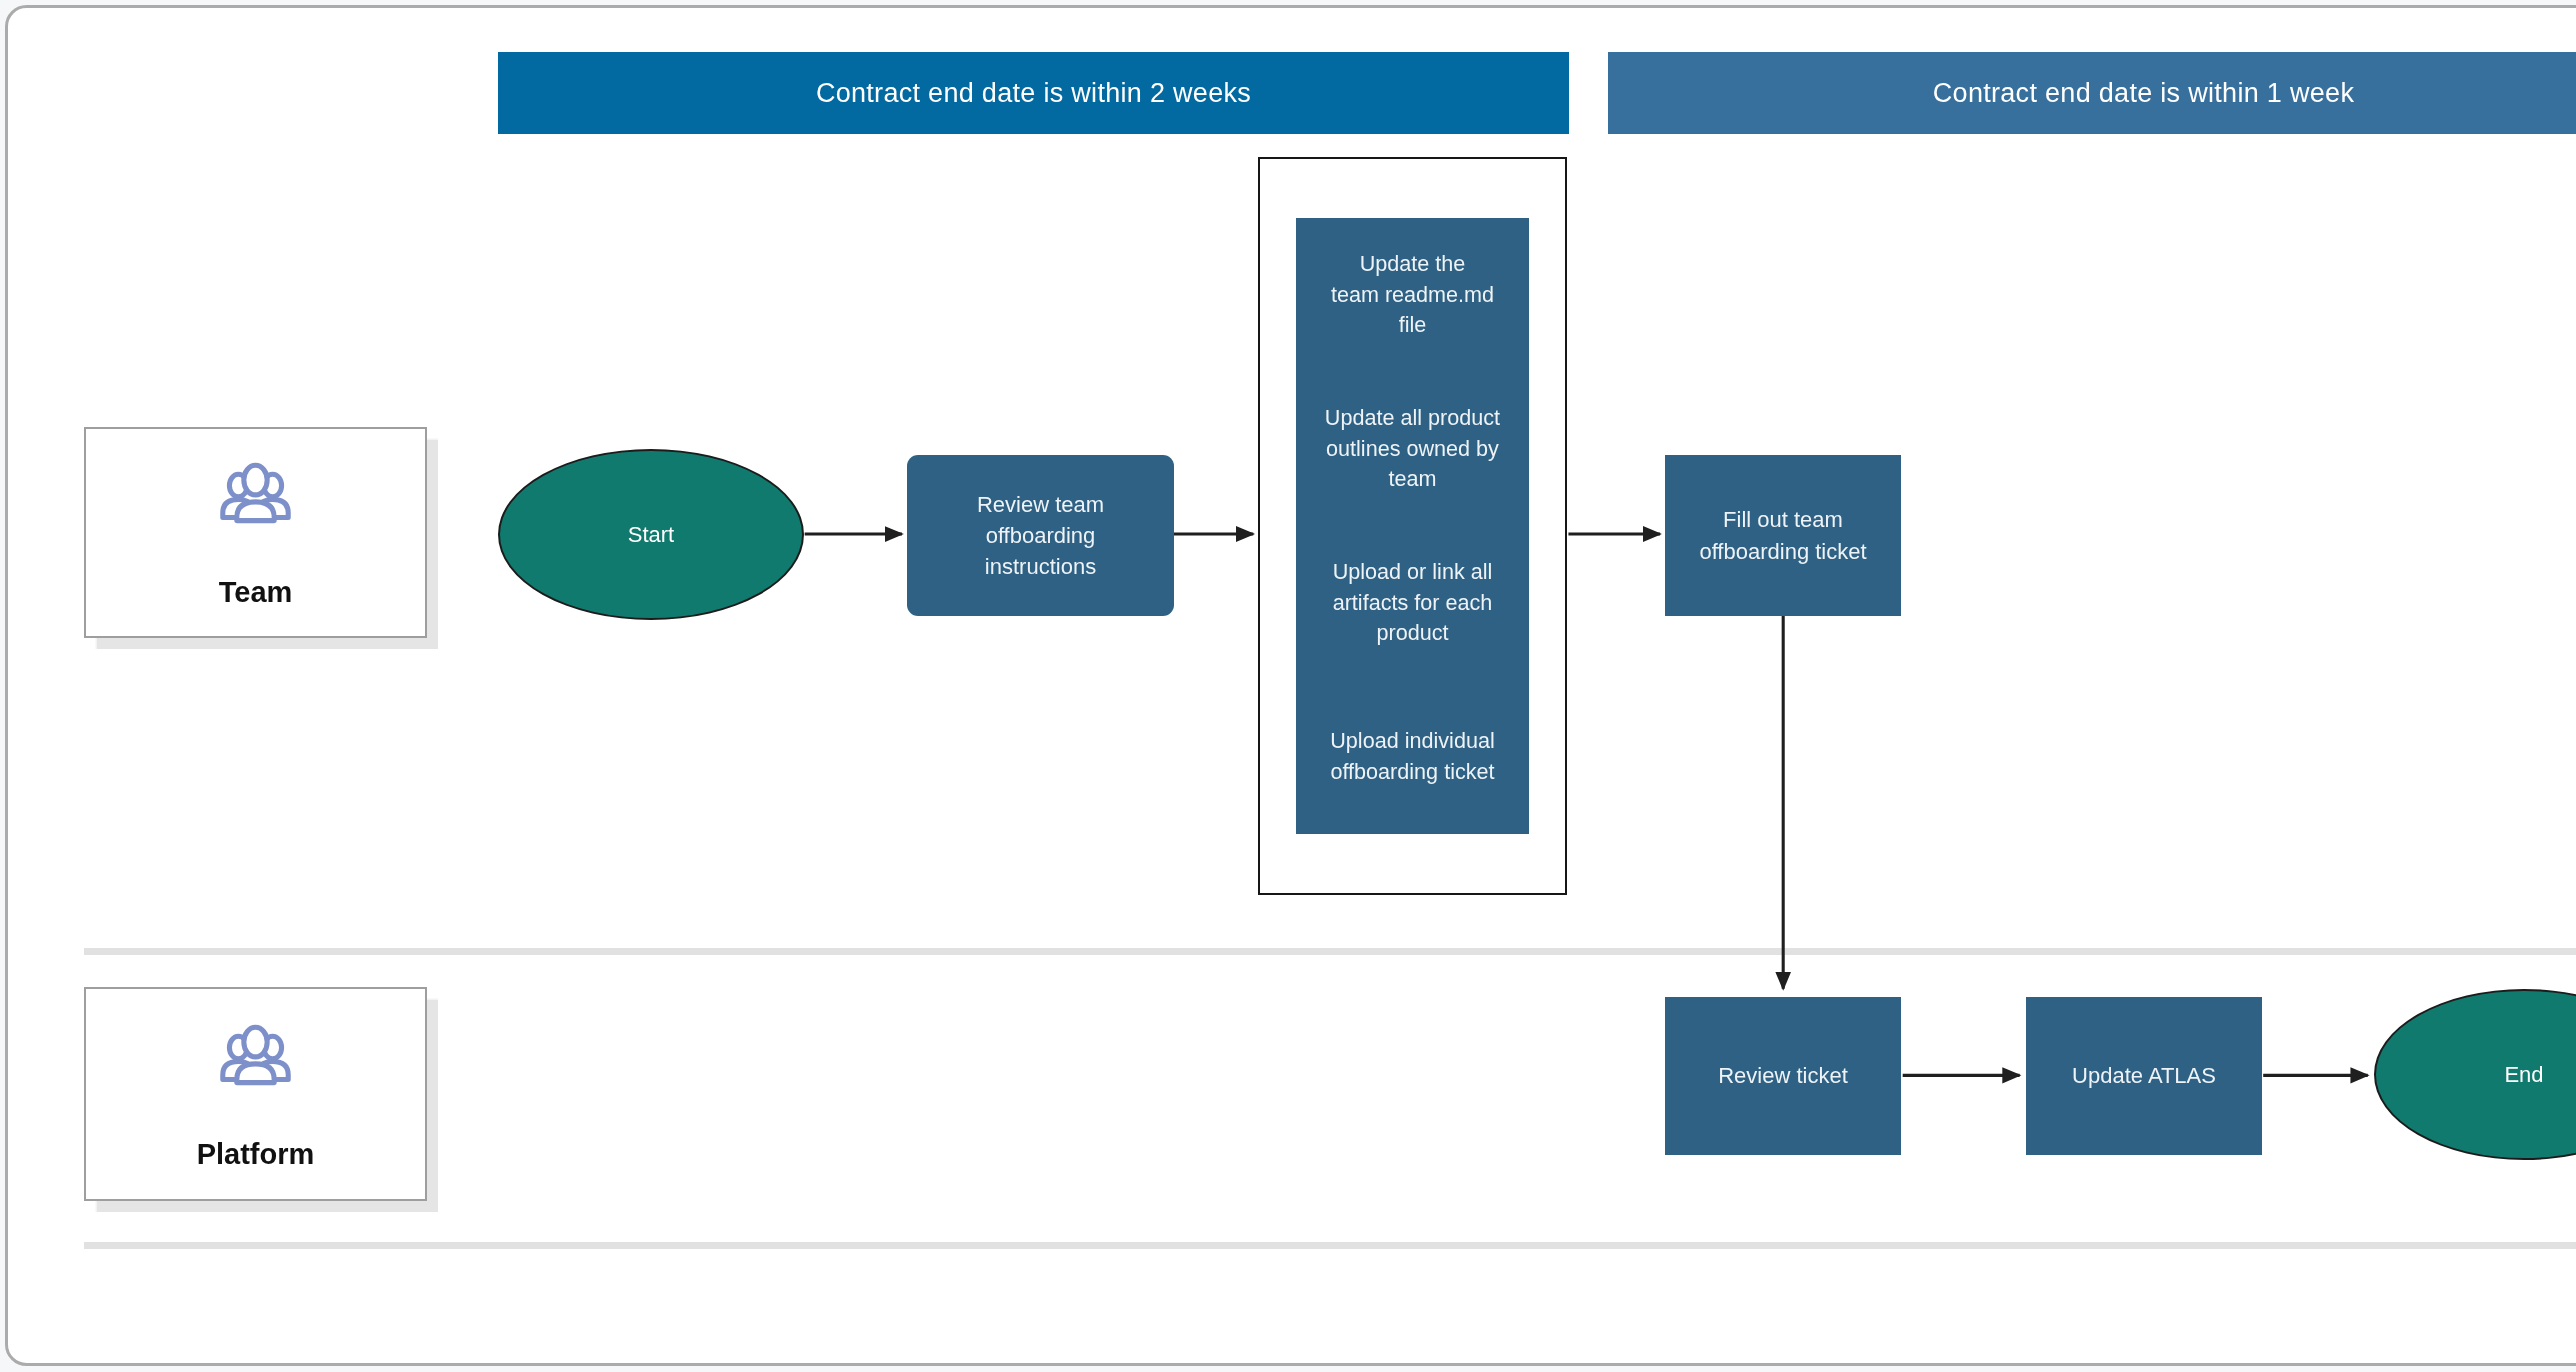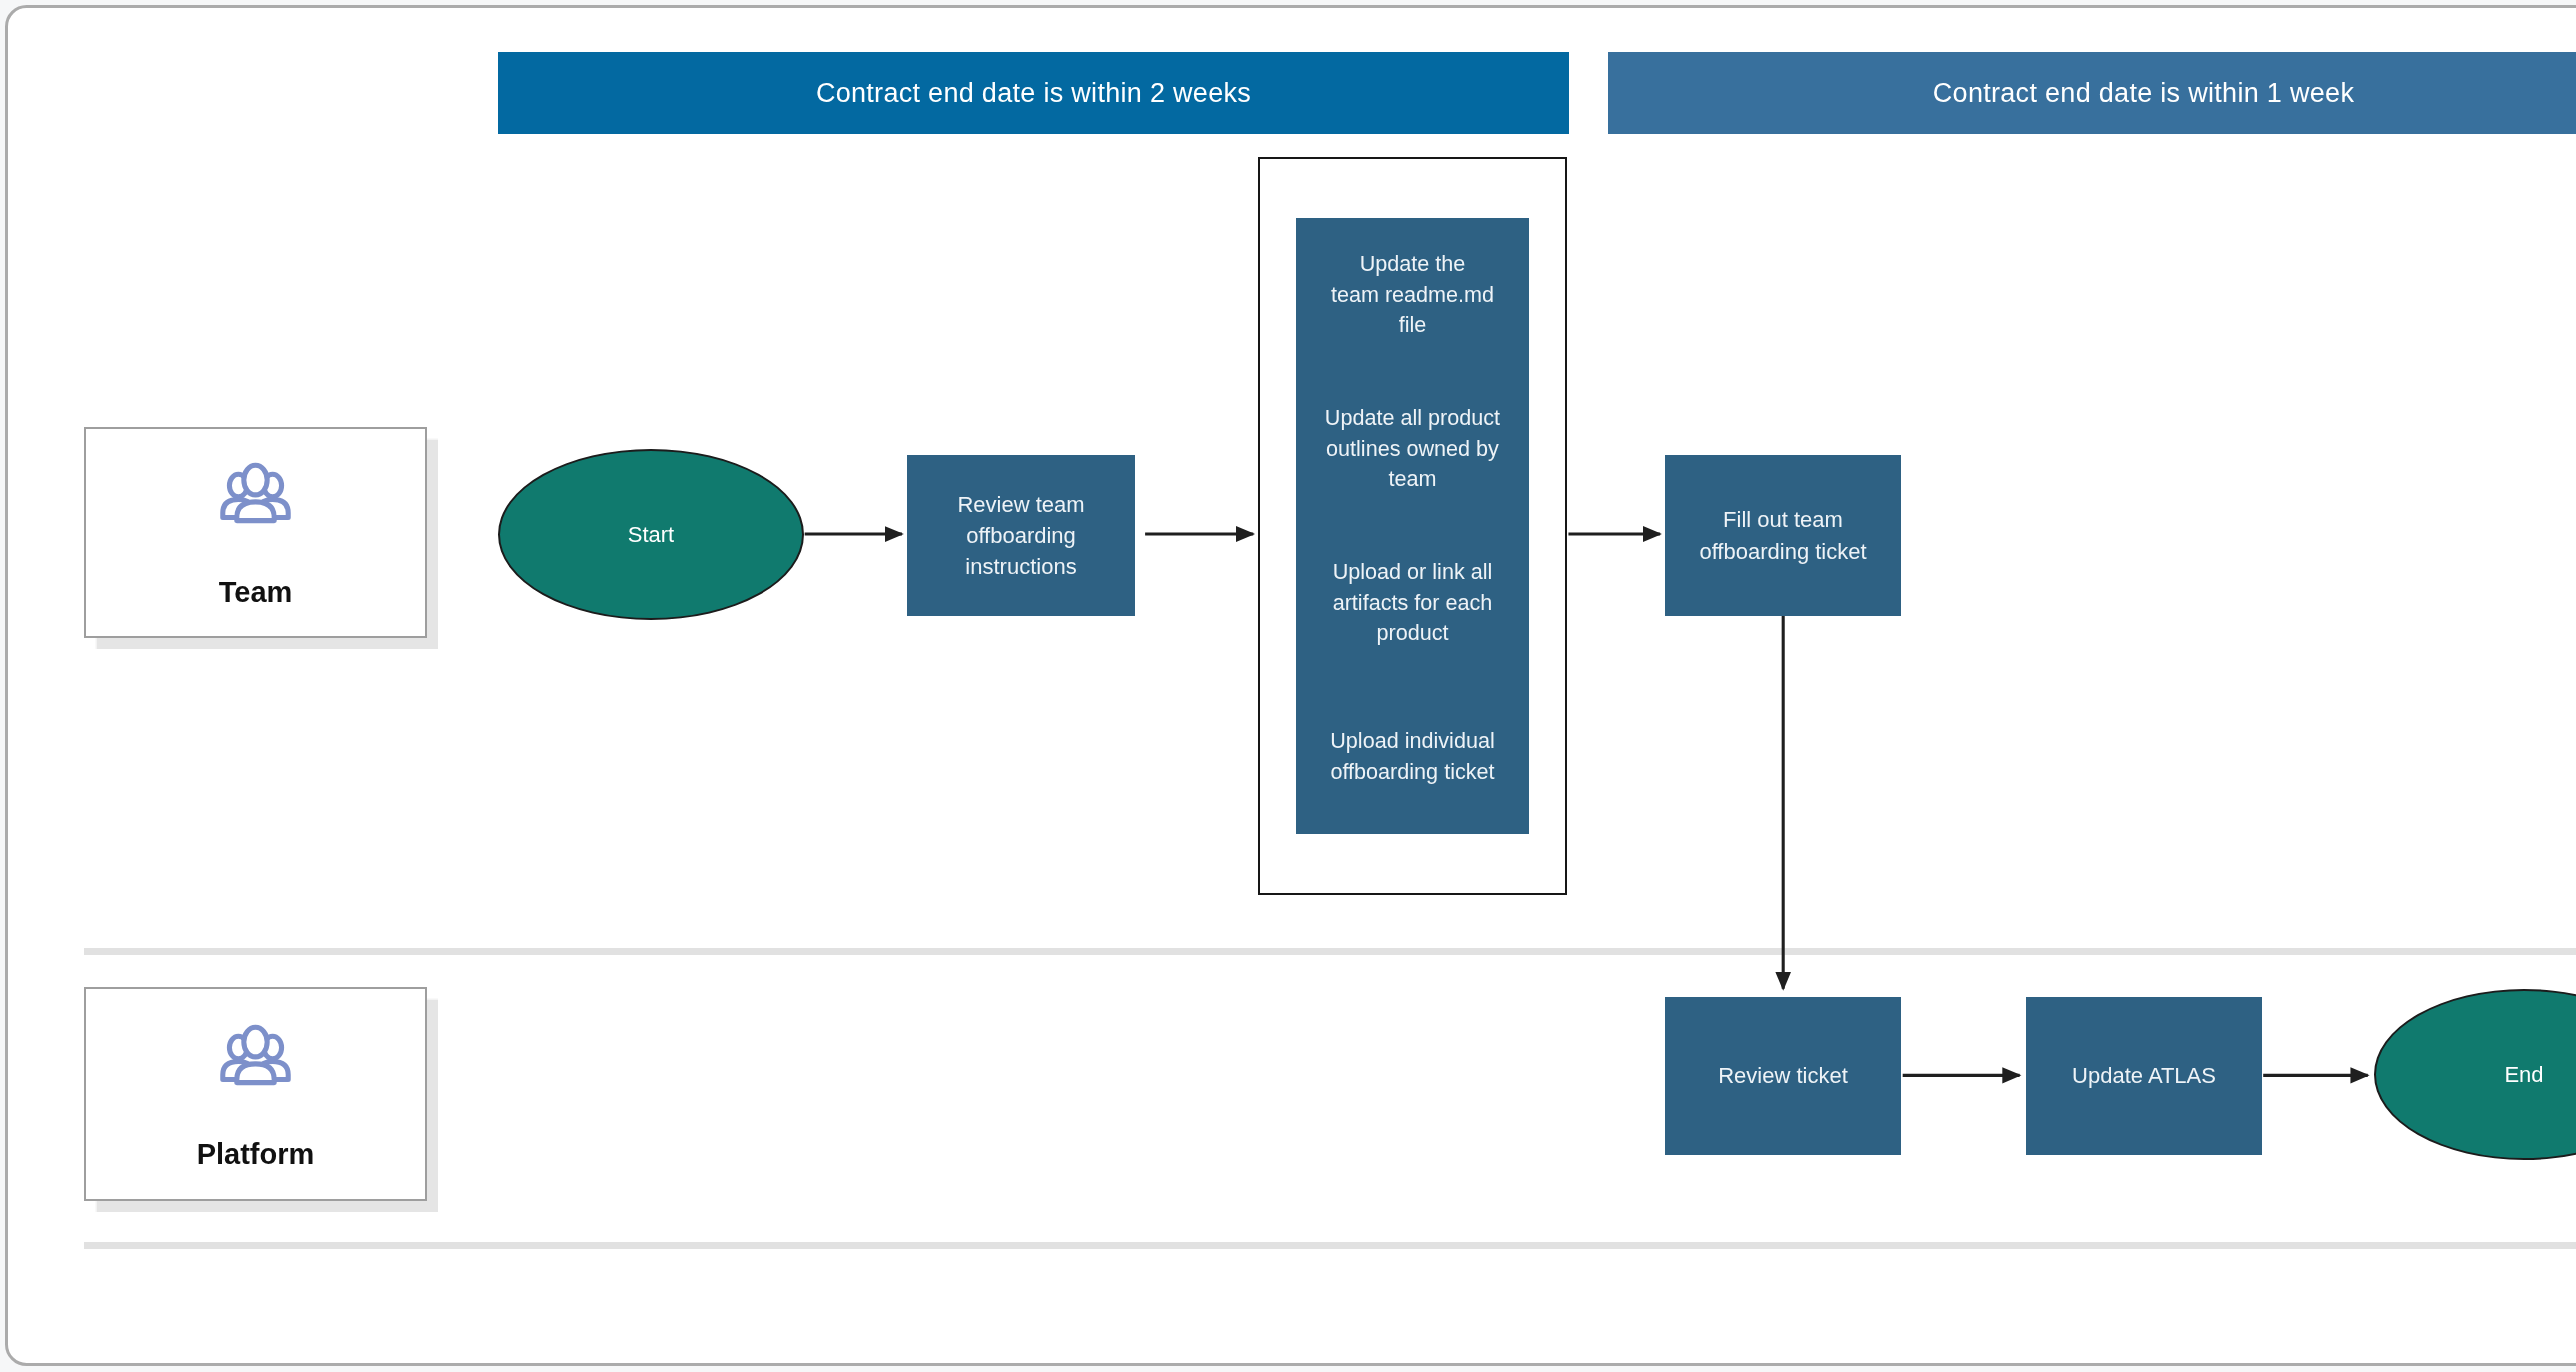--- a/index.html
+++ b/index.html
@@ -67,21 +67,21 @@
     color:#eef3f7;
     display:flex;align-items:center;justify-content:center;
     text-align:center;
     font-size:22px;
     line-height:1.42;
     white-space:pre-line;
     z-index:2;
     box-sizing:border-box;
     padding:0 10.3px;
   }
-  .nReview{left:907px;top:455px;width:228px;height:161px;}
+  .nReview{left:907px;top:455px;width:267px;height:161px;border-radius:11px;}
   .nFill{left:1665px;top:455px;width:236px;height:161px;}
   .nReviewTicket{left:1665px;top:997px;width:236px;height:158px;}
   .nAtlas{left:2026px;top:997px;width:236px;height:158px;}
   
   .terminator{
     position:absolute;
     background:#107a6e;
     border:2.6px solid #1c1c1c;
     border-radius:50%;
     display:flex;align-items:center;justify-content:center;

